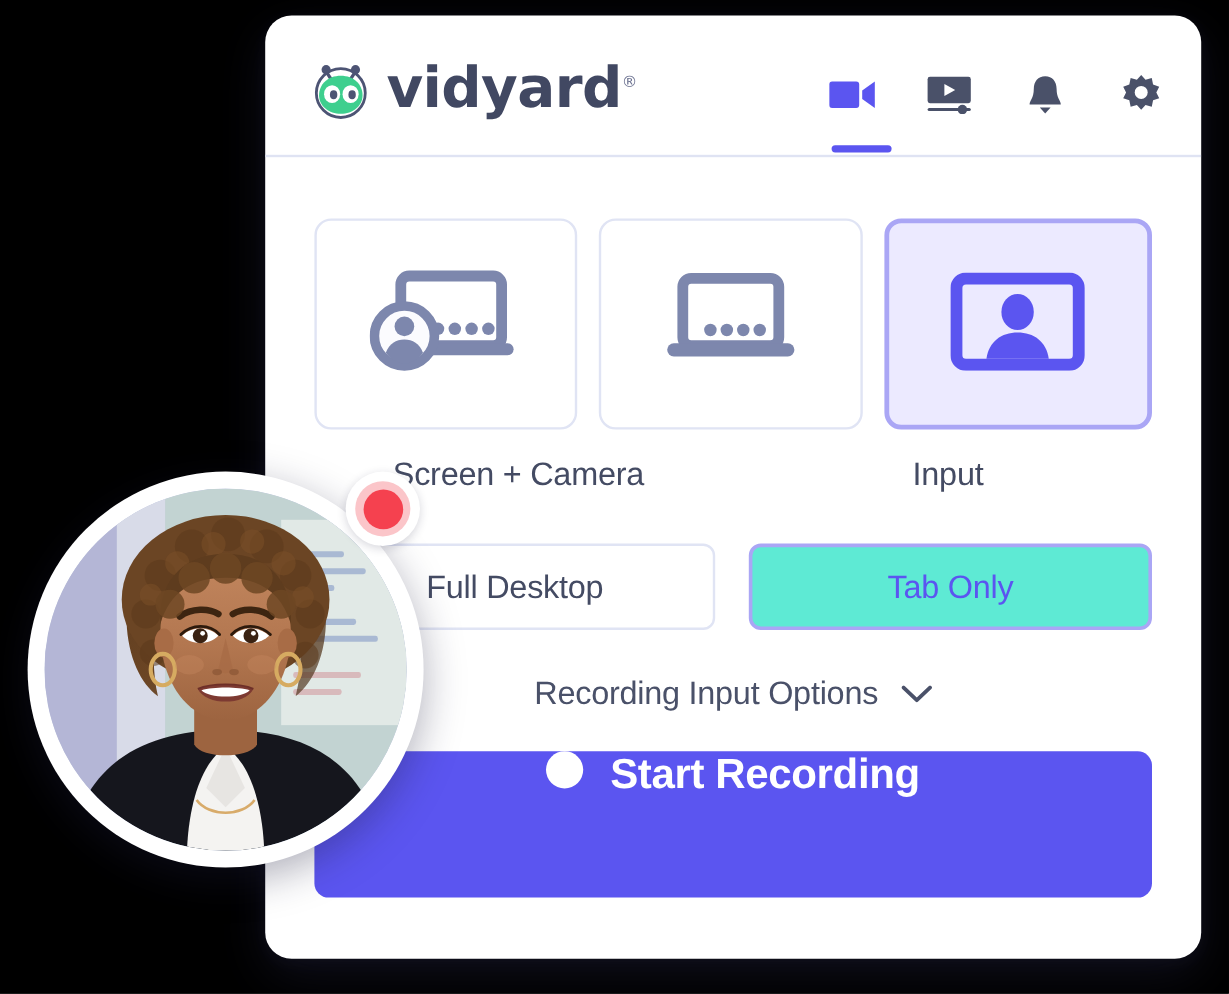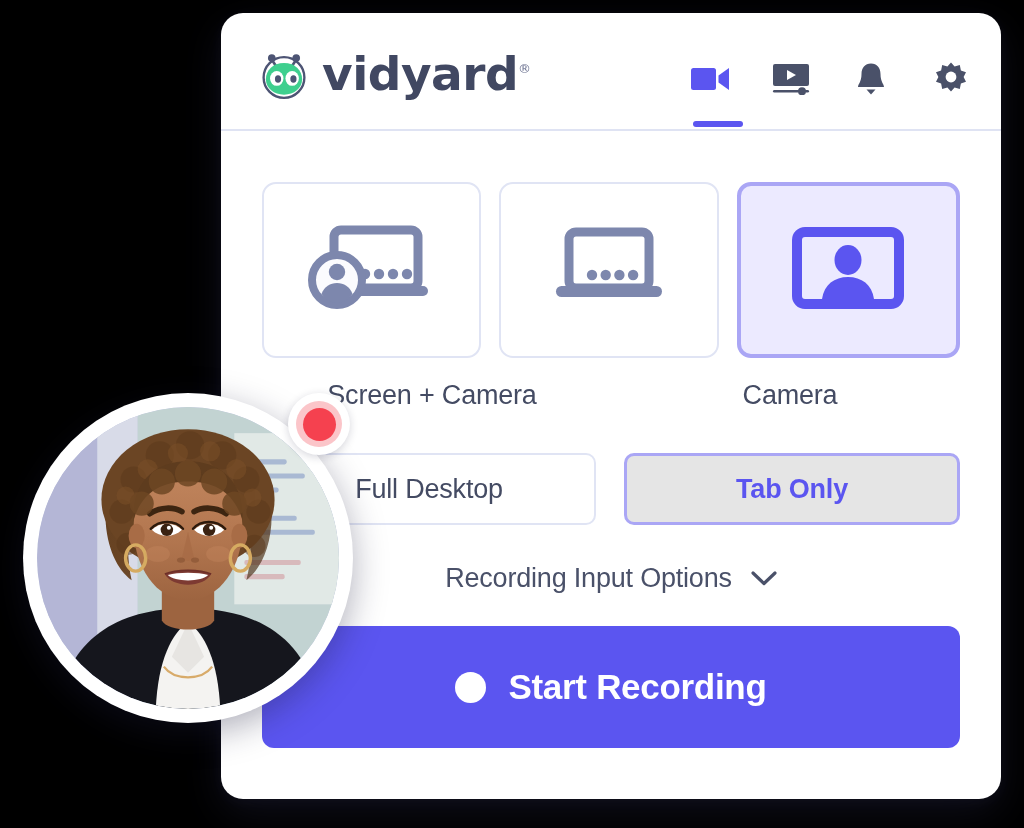--- a/index.html
+++ b/index.html
@@ -151,23 +151,23 @@
     font-size: 27px;
     font-family: "Liberation Sans", sans-serif;
     display: flex;
     align-items: center;
     justify-content: center;
     cursor: pointer;
     letter-spacing: -0.2px;
   }
   .scope-btn.selected {
     border: 3px solid #aaa6f5;
-    background: #e5e5e5;
+    background: #5eead4;
     color: #5b55f0;
-    font-weight: 700;
+    font-weight: 400;
   }
 
   
   .options-row {
     margin-top: 38px;
     display: flex;
     align-items: center;
     justify-content: center;
     gap: 19px;
     cursor: pointer;
@@ -182,21 +182,21 @@
   
   .start-btn {
     margin-top: 32px;
     width: 100%;
     height: 122px;
     border: none;
     border-radius: 12px;
     background: #5b55f0;
     color: #ffffff;
     display: flex;
-    align-items: center;
+    align-items: flex-start;
     justify-content: center;
     gap: 22px;
     cursor: pointer;
     font-family: "Liberation Sans", sans-serif;
   }
   .start-dot {
     width: 31px;
     height: 31px;
     border-radius: 50%;
     background: #ffffff;
@@ -371,21 +371,21 @@
               <ellipse cx="56" cy="33" rx="13.5" ry="15" fill="#5b55f0"></ellipse>
               <path d="M30 72 C32 57.5 42.5 50 56 50 C69.5 50 80 57.5 82 72 Z" fill="#5b55f0"></path>
             </svg>
           </span>
         </div>
 
       </div>
 
       <div class="mode-labels">
         <div class="mode-label">Screen + Camera</div>
-        <div class="mode-label">Camera</div>
+        <div class="mode-label">Input</div>
       </div>
 
       <div class="scope-row">
         <button class="scope-btn">Full Desktop</button>
         <button class="scope-btn selected">Tab Only</button>
       </div>
 
       <div class="options-row">
         <span class="options-label">Recording Input Options</span>
         <span>

